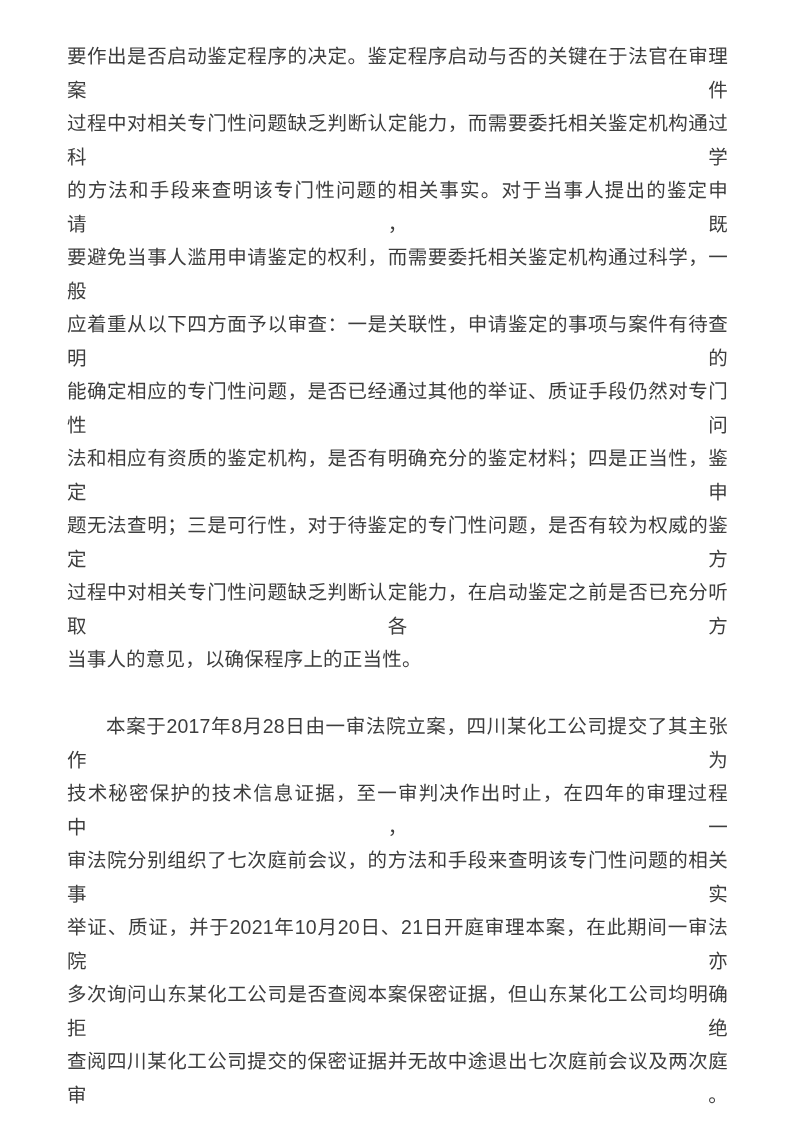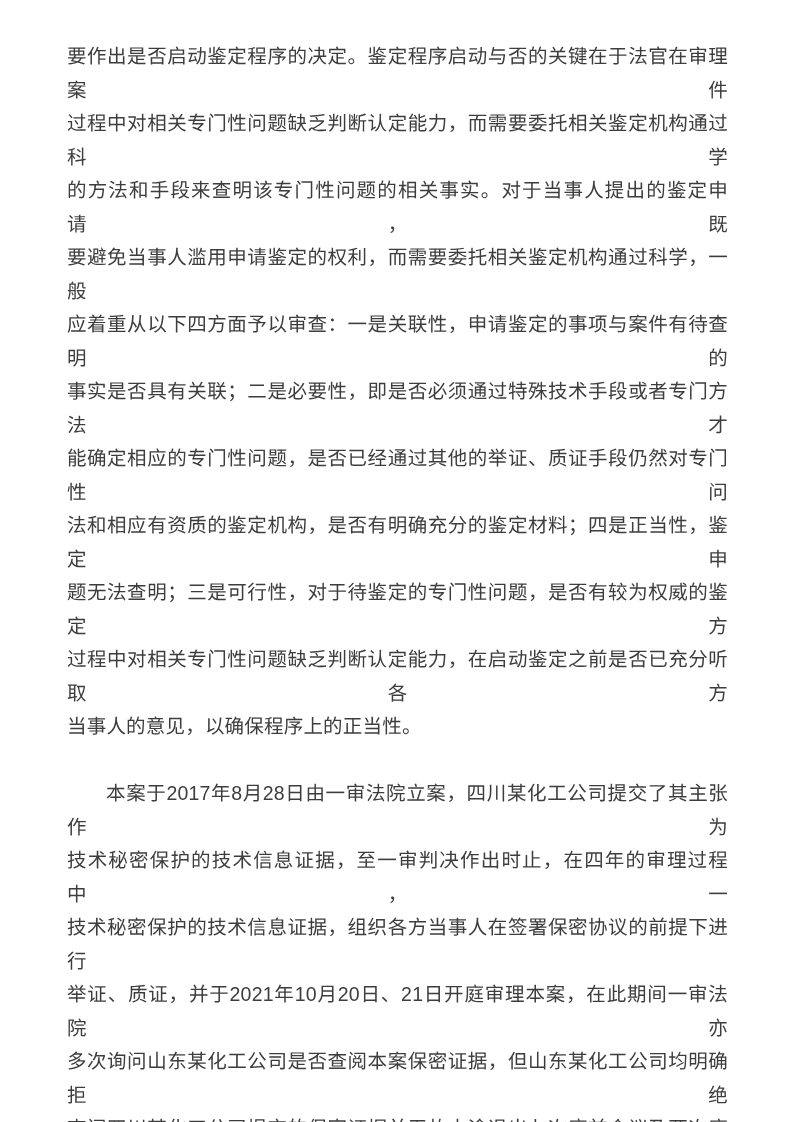--- a/index.html
+++ b/index.html
@@ -49,30 +49,29 @@
 <body>
 
 <div class="page">
   <div class="content">
     <div class="paragraph">
         <div class="line">要作出是否启动鉴定程序的决定。鉴定程序启动与否的关键在于法官在审理案件</div>
         <div class="line">过程中对相关专门性问题缺乏判断认定能力，而需要委托相关鉴定机构通过科学</div>
         <div class="line">的方法和手段来查明该专门性问题的相关事实。对于当事人提出的鉴定申请，既</div>
         <div class="line">要避免当事人滥用申请鉴定的权利，而需要委托相关鉴定机构通过科学，一般</div>
         <div class="line">应着重从以下四方面予以审查：一是关联性，申请鉴定的事项与案件有待查明的</div>
-        <div class="line">事实是否具有关联；二是必要性，即是否必须通过特殊技术手段或者专门方法才</div>
         <div class="line">能确定相应的专门性问题，是否已经通过其他的举证、质证手段仍然对专门性问</div>
         <div class="line">法和相应有资质的鉴定机构，是否有明确充分的鉴定材料；四是正当性，鉴定申</div>
         <div class="line">题无法查明；三是可行性，对于待鉴定的专门性问题，是否有较为权威的鉴定方</div>
         <div class="line">过程中对相关专门性问题缺乏判断认定能力，在启动鉴定之前是否已充分听取各方</div>
         <div class="line line-last">当事人的意见，以确保程序上的正当性。</div>
       </div>
     <div class="paragraph indent-first">
         <div class="line">本案于2017年8月28日由一审法院立案，四川某化工公司提交了其主张作为</div>
         <div class="line">技术秘密保护的技术信息证据，至一审判决作出时止，在四年的审理过程中，一</div>
-        <div class="line">技术秘密保护的技术信息证据，组织各方当事人在签署保密协议的前提下进行</div>
+        <div class="line">审法院分别组织了七次庭前会议，的方法和手段来查明该专门性问题的相关事实</div>
         <div class="line">举证、质证，并于2021年10月20日、21日开庭审理本案，在此期间一审法院亦</div>
         <div class="line">多次询问山东某化工公司是否查阅本案保密证据，但山东某化工公司均明确拒绝</div>
         <div class="line">查阅四川某化工公司提交的保密证据并无故中途退出七次庭前会议及两次庭审。</div>
       </div>
 
   </div>
 </div>
 
 </body></html>

